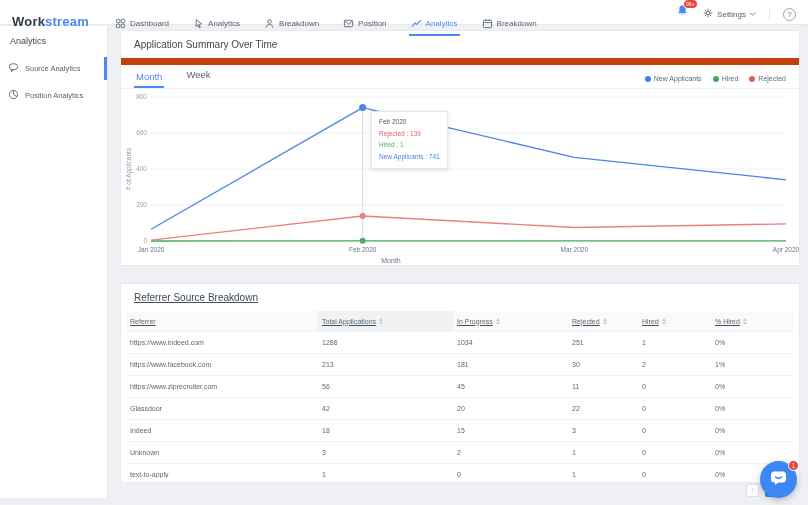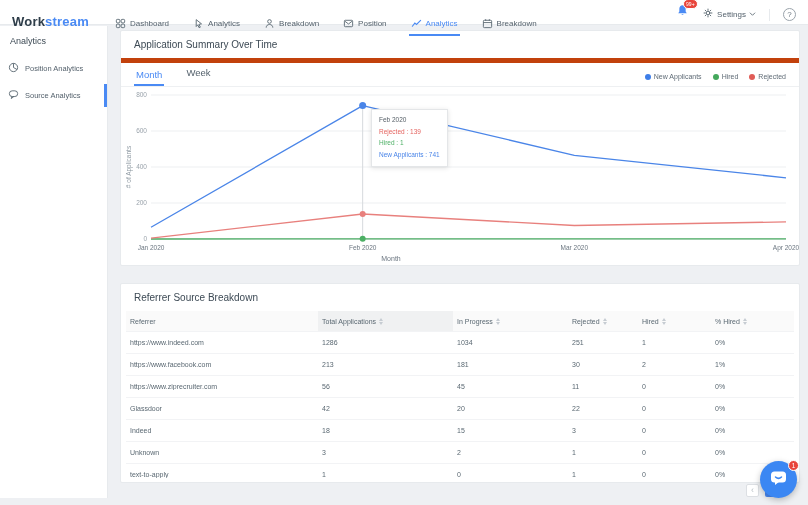--- a/index.html
+++ b/index.html
@@ -47,23 +47,23 @@
   .side-item{
     display:flex; align-items:center; gap:6px; padding:7px 8px; font-size:7.5px;
     color:#55626d; cursor:pointer; position:relative;
   }
   .side-item.active::after{
     content:''; position:absolute; right:0; top:2px; bottom:2px; width:3px; background:#4a8af4;
   }
   
   .card{ position:absolute; background:#fff; border:1px solid #e7eaed; border-radius:2px; }
   #chart-card{ left:120px; top:30px; width:680px; height:236px; }
-  #table-card{ left:120px; top:283px; width:680px; height:200px; }
+  #table-card{ left:120px; top:283px; width:680px; height:200px;text-decoration:underline; }
   .card-title{ font-size:10px; color:#3d4a55; padding:8px 13px 8px; }
-  #chart-card .card-title{ border-bottom:5px solid #c2410c; }
+  #chart-card .card-title{ border-bottom:7px solid #c2410c; }
   
   .tabs-row{ display:flex; align-items:flex-end; height:24px; padding:0 13px; border-bottom:1px solid #eef0f2; }
   .tab{ font-size:9.5px; padding:4px 2px 6px; margin-right:20px; color:#55626d; cursor:pointer; border-bottom:2px solid transparent; }
   .tab.active{ color:#4a8af4; border-bottom-color:#4a8af4; padding-bottom:4px; }
   .legend{ margin-left:auto; display:flex; align-items:center; gap:11px; padding-bottom:6px; }
   .legend-item{ display:flex; align-items:center; font-size:7px; color:#5f6b76; cursor:pointer; }
   .ldot{ width:6px; height:6px; border-radius:50%; margin-right:3px; }
   
   .chart-wrap{ position:relative; width:680px; height:182px; }
   .tooltip{
@@ -202,34 +202,34 @@
     <div class="vdiv"></div>
     <div class="help">
         <span>?</span>
       </div>
   </div>
 </header>
 
 <aside class="sidebar">
   <div class="side-title">Analytics</div>
   <div>
+      <div class="side-item active">
+        <span><svg width="11" height="11" viewBox="0 0 12 12" fill="none" stroke="#5a6872">
+            <rect x="1.5" y="2" width="9" height="6.2" rx="3"></rect>
+            <path d="M4.2 8.2 L3.6 10.4 L6.4 8.2"></path>
+          </svg></span>
+        <span>Source Analytics</span>
+      </div>
       <div class="side-item">
         <span><svg width="11" height="11" viewBox="0 0 12 12" fill="none" stroke="#5a6872">
             <circle cx="6" cy="6" r="4.5"></circle>
             <line x1="6" y1="6" x2="6" y2="1.5"></line>
             <line x1="6" y1="6" x2="9.8" y2="8.2"></line>
           </svg></span>
         <span>Position Analytics</span>
-      </div>
-      <div class="side-item active">
-        <span><svg width="11" height="11" viewBox="0 0 12 12" fill="none" stroke="#5a6872">
-            <rect x="1.5" y="2" width="9" height="6.2" rx="3"></rect>
-            <path d="M4.2 8.2 L3.6 10.4 L6.4 8.2"></path>
-          </svg></span>
-        <span>Source Analytics</span>
       </div>
     </div>
 </aside>
 
 <section class="card" id="chart-card">
   <div class="card-title">Application Summary Over Time</div>
   <div class="tabs-row">
     <div style="display:flex;align-items:flex-end;">
         <div class="tab active">Month</div>
         <div class="tab">Week</div>

